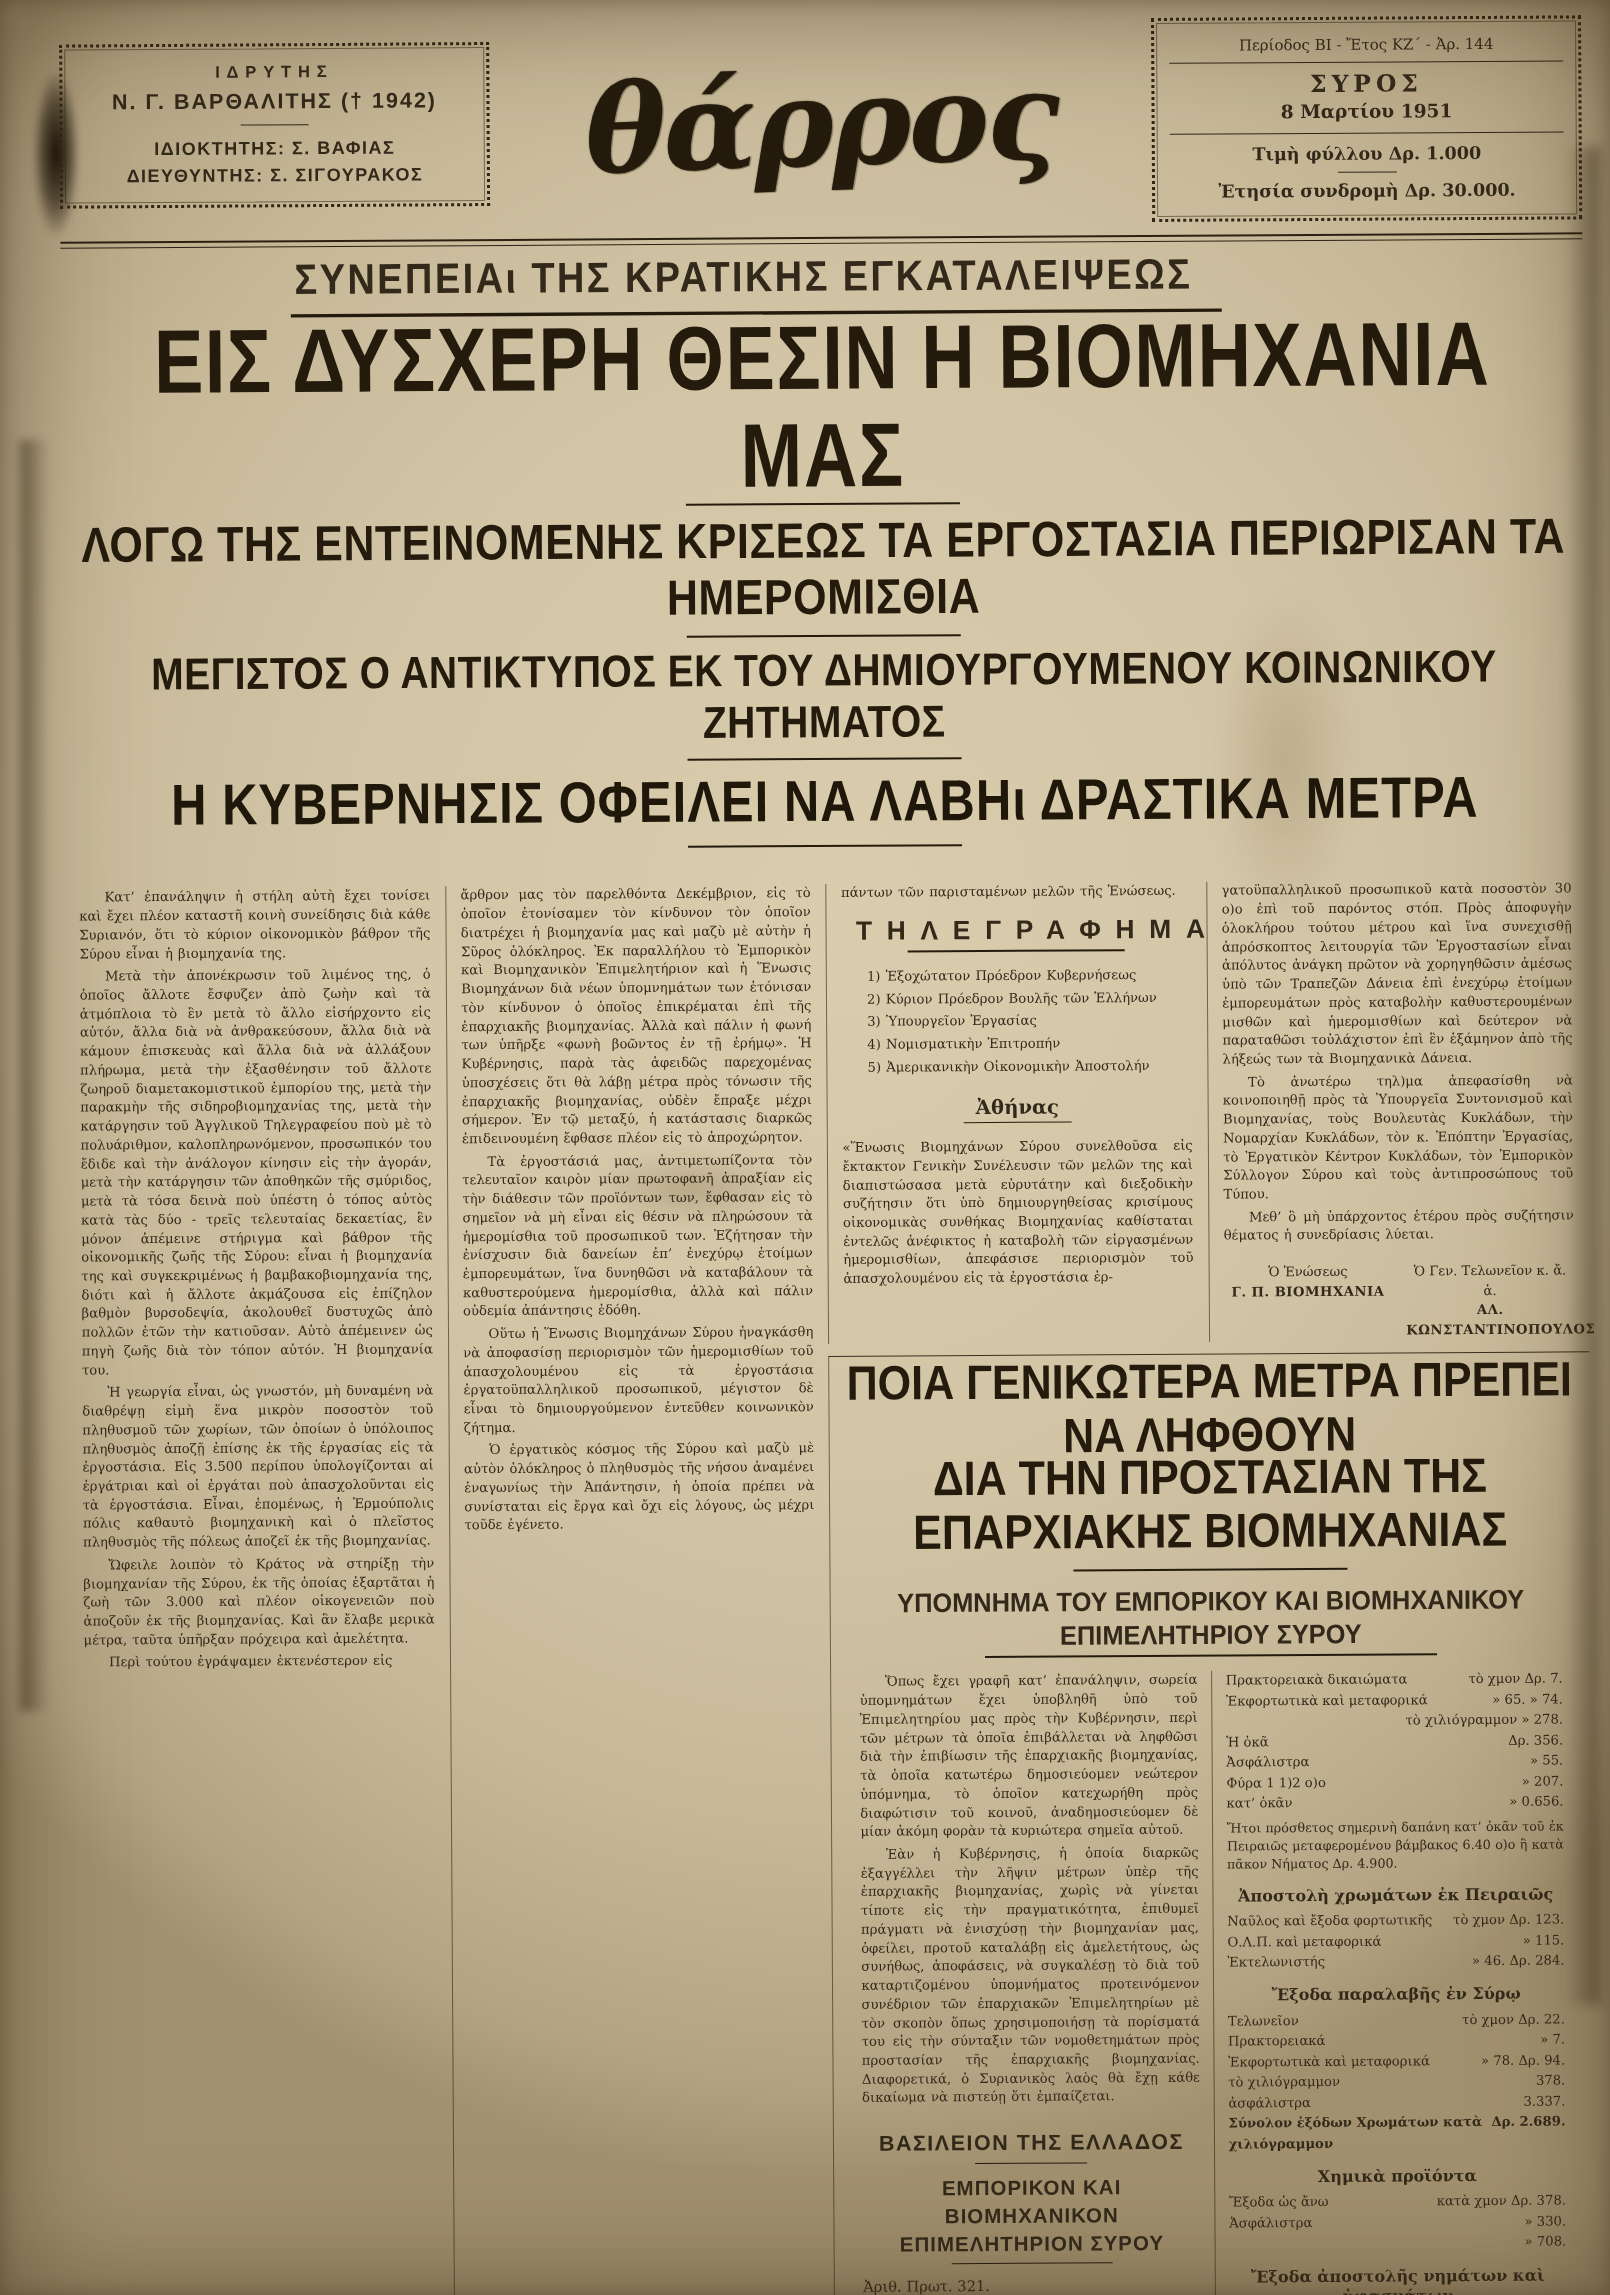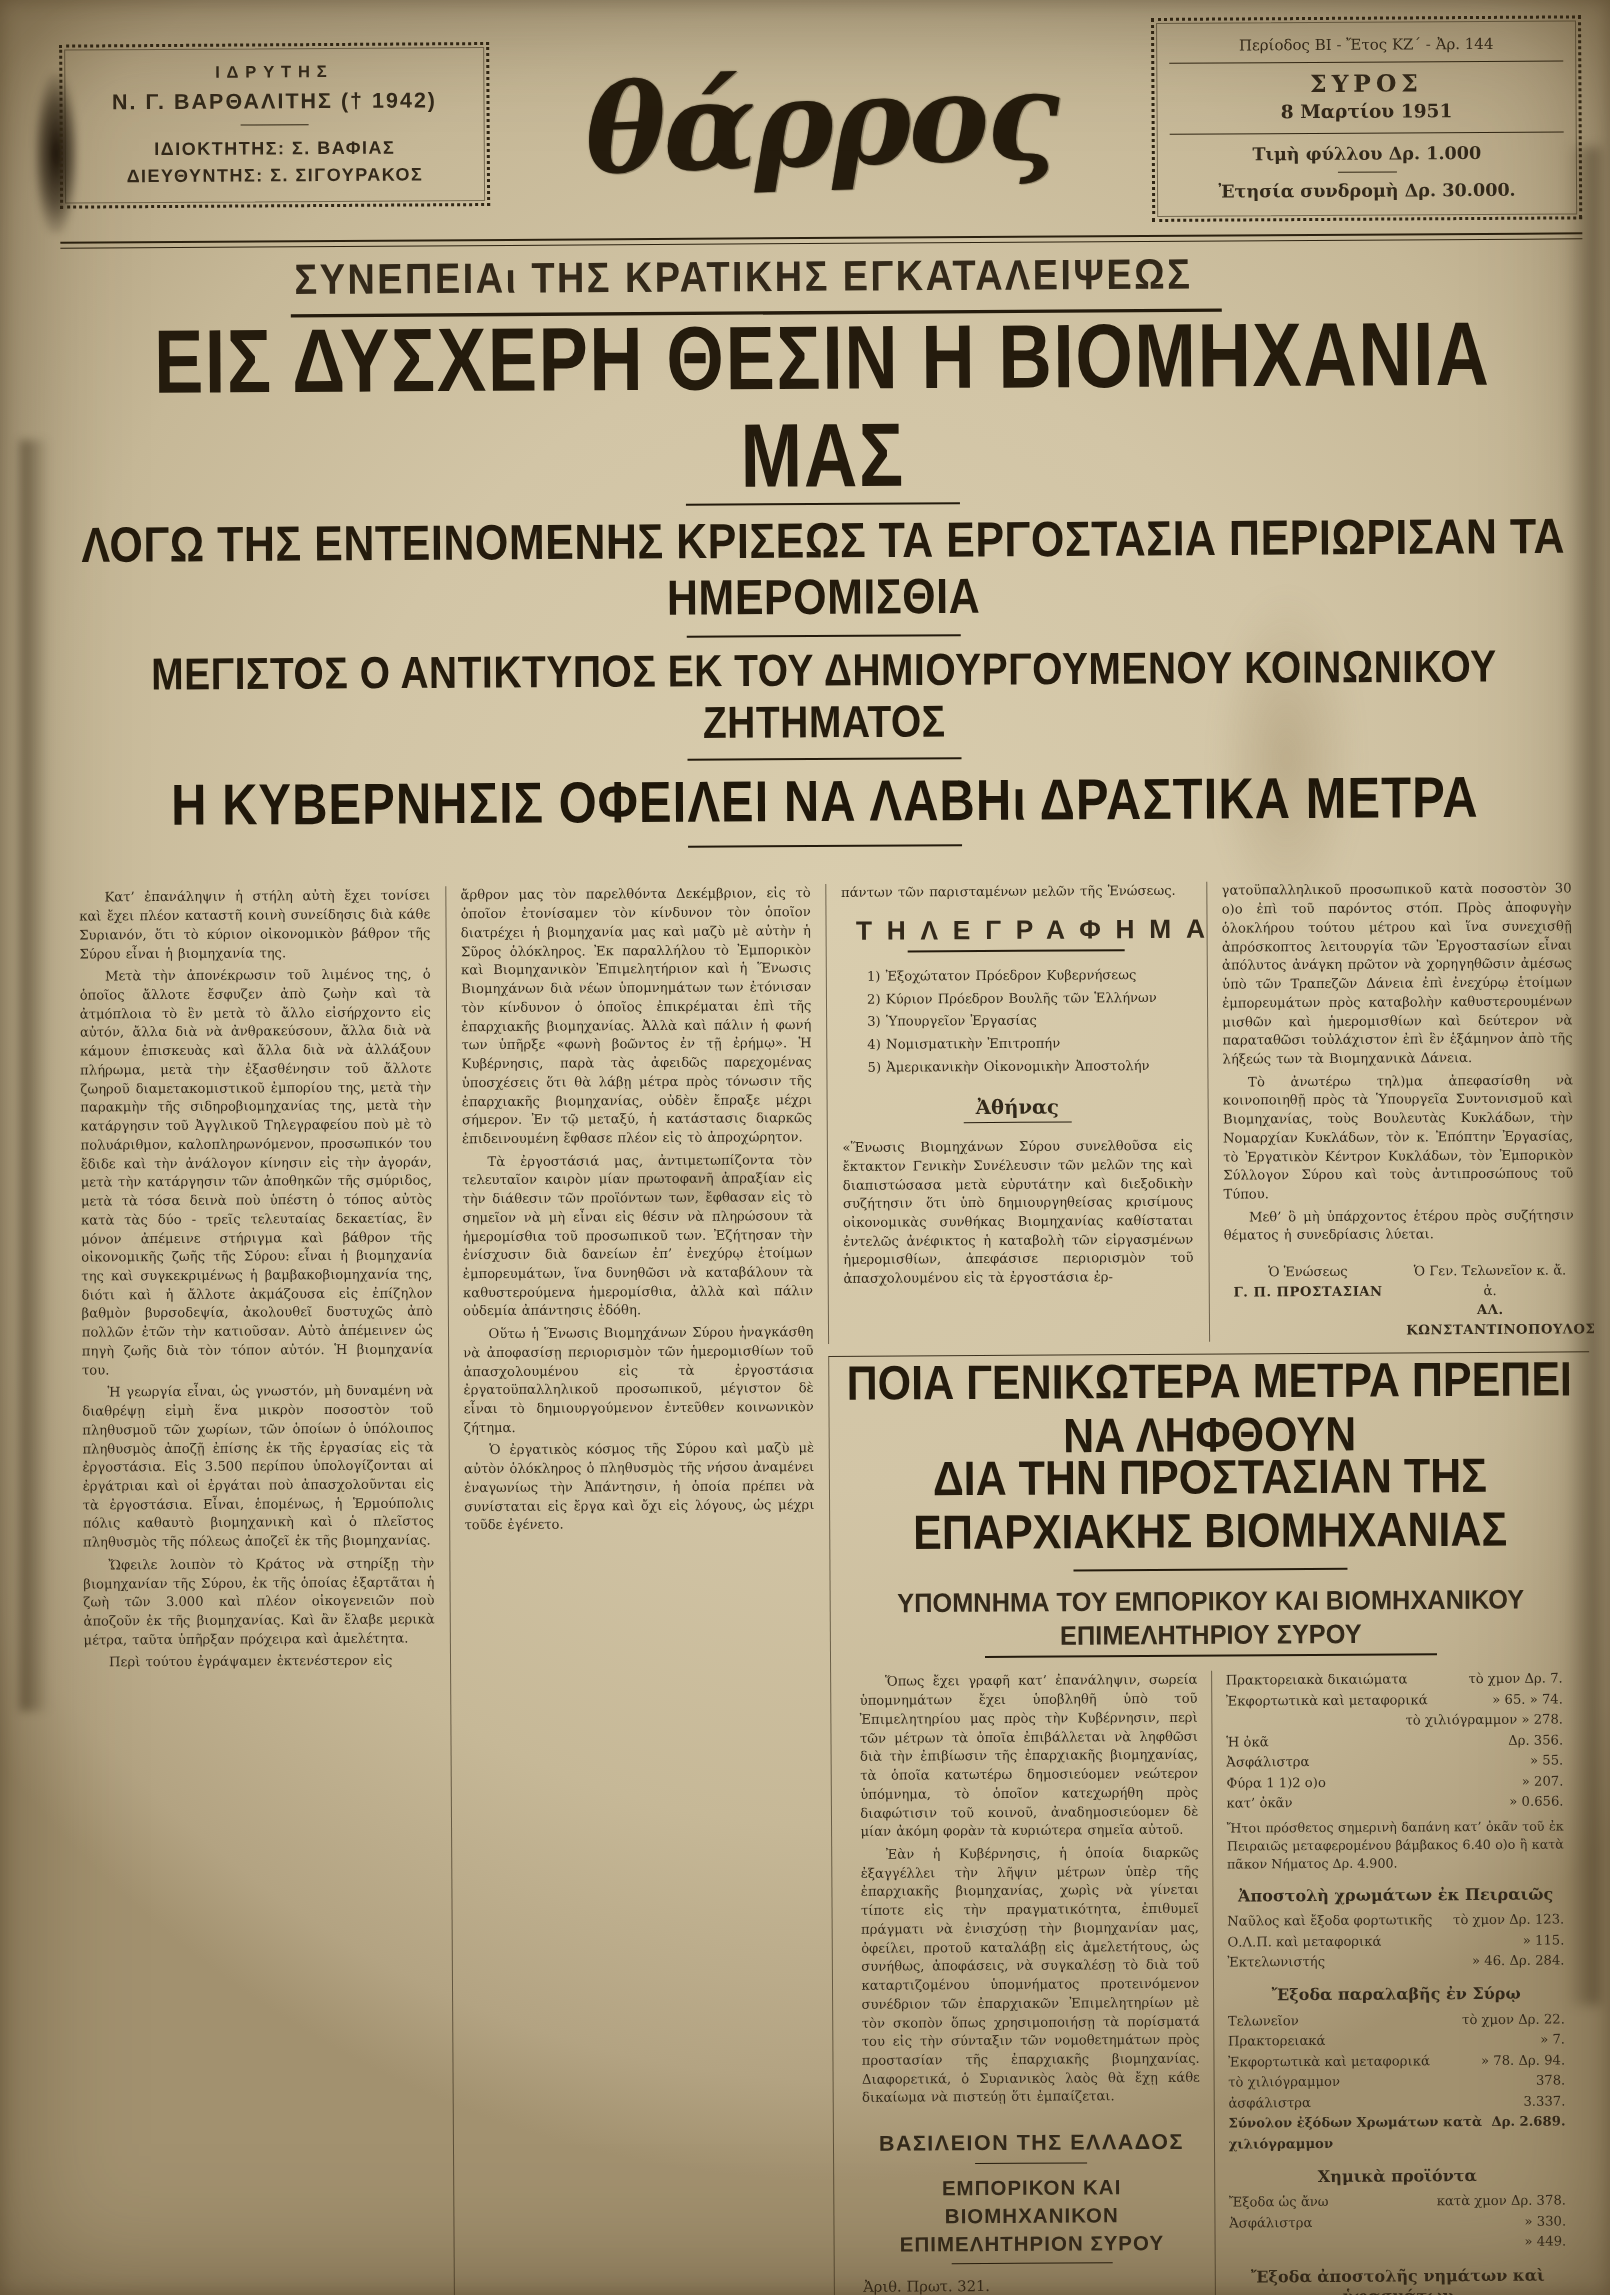--- a/index.html
+++ b/index.html
@@ -157,21 +157,21 @@
         <p class="b noind">«Ἕνωσις Βιομηχάνων Σύρου συνελθοῦσα εἰς ἔκτακτον Γενικὴν Συνέλευσιν τῶν μελῶν της καὶ διαπιστώσασα μετὰ εὐρυτάτην καὶ διεξοδικὴν συζήτησιν ὅτι ὑπὸ δημιουργηθείσας κρισίμους οἰκονομικὰς συνθήκας Βιομηχανίας καθίσταται ἐντελῶς ἀνέφικτος ἡ καταβολὴ τῶν εἰργασμένων ἡμερομισθίων, ἀπεφάσισε περιορισμὸν τοῦ ἀπασχολουμένου εἰς τὰ ἐργοστάσια ἐρ-</p>
       </div>
 
       <div class="col vline tele2">
         <p class="b noind">γατοϋπαλληλικοῦ προσωπικοῦ κατὰ ποσοστὸν 30 ο)ο ἐπὶ τοῦ παρόντος στόπ. Πρὸς ἀποφυγὴν ὁλοκλήρου τούτου μέτρου καὶ ἵνα συνεχισθῇ ἀπρόσκοπτος λειτουργία τῶν Ἐργοστασίων εἶναι ἀπόλυτος ἀνάγκη πρῶτον νὰ χορηγηθῶσιν ἀμέσως ὑπὸ τῶν Τραπεζῶν Δάνεια ἐπὶ ἐνεχύρῳ ἑτοίμων ἐμπορευμάτων πρὸς καταβολὴν καθυστερουμένων μισθῶν καὶ ἡμερομισθίων καὶ δεύτερον νὰ παραταθῶσι τοὐλάχιστον ἐπὶ ἓν ἑξάμηνον ἀπὸ τῆς λήξεώς των τὰ Βιομηχανικὰ Δάνεια.</p>
         <p class="b">Τὸ ἀνωτέρω τηλ)μα ἀπεφασίσθη νὰ κοινοποιηθῇ πρὸς τὰ Ὑπουργεῖα Συντονισμοῦ καὶ Βιομηχανίας, τοὺς Βουλευτὰς Κυκλάδων, τὴν Νομαρχίαν Κυκλάδων, τὸν κ. Ἐπόπτην Ἐργασίας, τὸ Ἐργατικὸν Κέντρον Κυκλάδων, τὸν Ἐμπορικὸν Σύλλογον Σύρου καὶ τοὺς ἀντιπροσώπους τοῦ Τύπου.</p>
         <p class="b">Μεθ’ ὃ μὴ ὑπάρχοντος ἑτέρου πρὸς συζήτησιν θέματος ἡ συνεδρίασις λύεται.</p>
         <div class="sig-row">
           <div class="sig">
             <div>Ὁ Ἑνώσεως</div>
-            <div class="nm">Γ. Π. ΠΡΟΣΤΑΣΙΑΝ</div>
+            <div class="nm">Γ. Π. ΒΙΟΜΗΧΑΝΙΑ</div>
           </div>
           <div class="sig">
             <div>Ὁ Γεν. Τελωνεῖον κ. ἄ. ἀ.</div>
             <div class="nm">ΑΛ. ΚΩΝΣΤΑΝΤΙΝΟΠΟΥΛΟΣ</div>
           </div>
         </div>
       </div>
 
       <section class="memo">
         <div class="memo-h1">ΠΟΙΑ ΓΕΝΙΚΩΤΕΡΑ ΜΕΤΡΑ ΠΡΕΠΕΙ ΝΑ ΛΗΦΘΟΥΝ</div>
@@ -271,21 +271,21 @@
             <div class="trow">
                 <span class="lbl">Ἔξοδα ὡς ἄνω</span>
                 <span class="val">κατὰ χμον Δρ. 378.</span>
               </div>
             <div class="trow">
                 <span class="lbl">Ἀσφάλιστρα</span>
                 <span class="val">» 330.</span>
               </div>
             <div class="trow">
                 <span class="lbl"></span>
-                <span class="val">» 449.</span>
+                <span class="val">» 708.</span>
               </div>
 
             <div class="t-head">Ἔξοδα ἀποστολῆς νημάτων καὶ ὑφασμάτων</div>
 
           </div>
         </div>
       </section>
     </section>
 
   </div>

